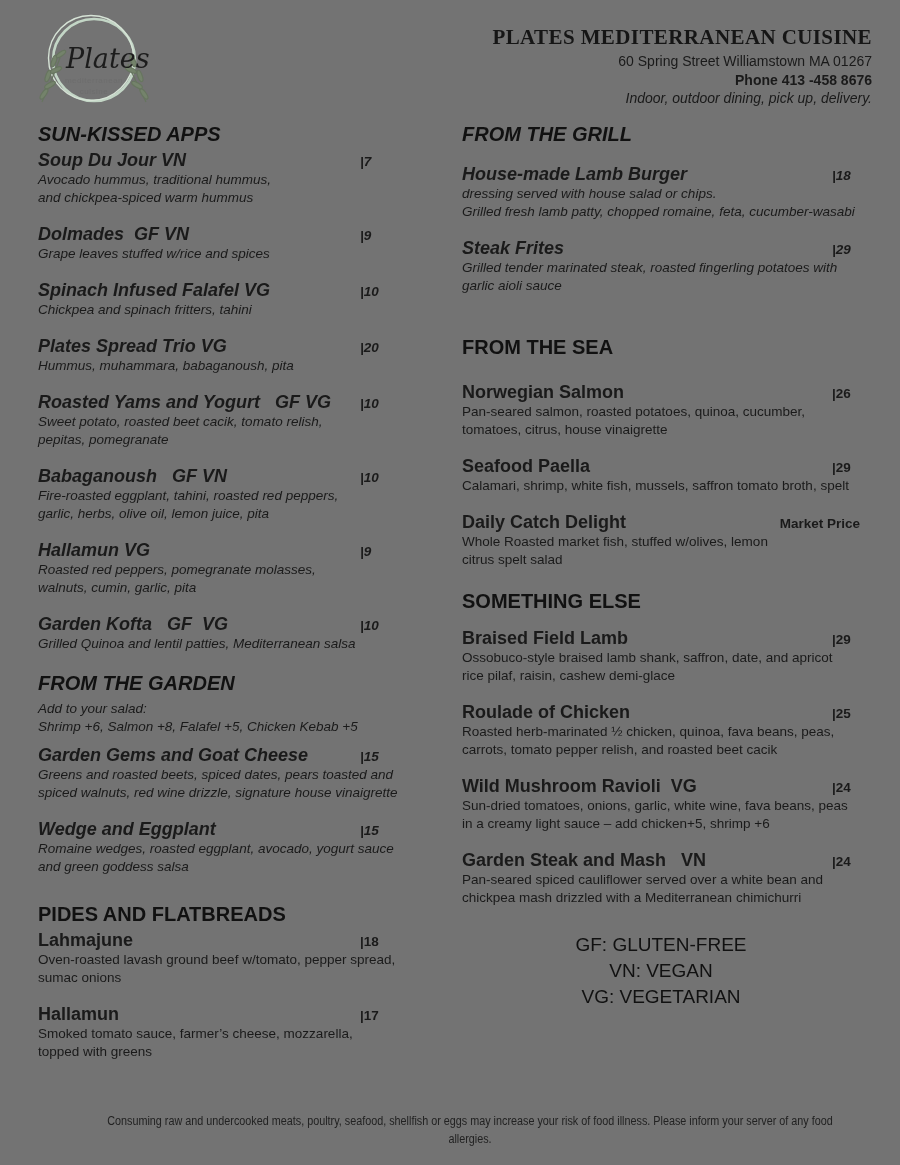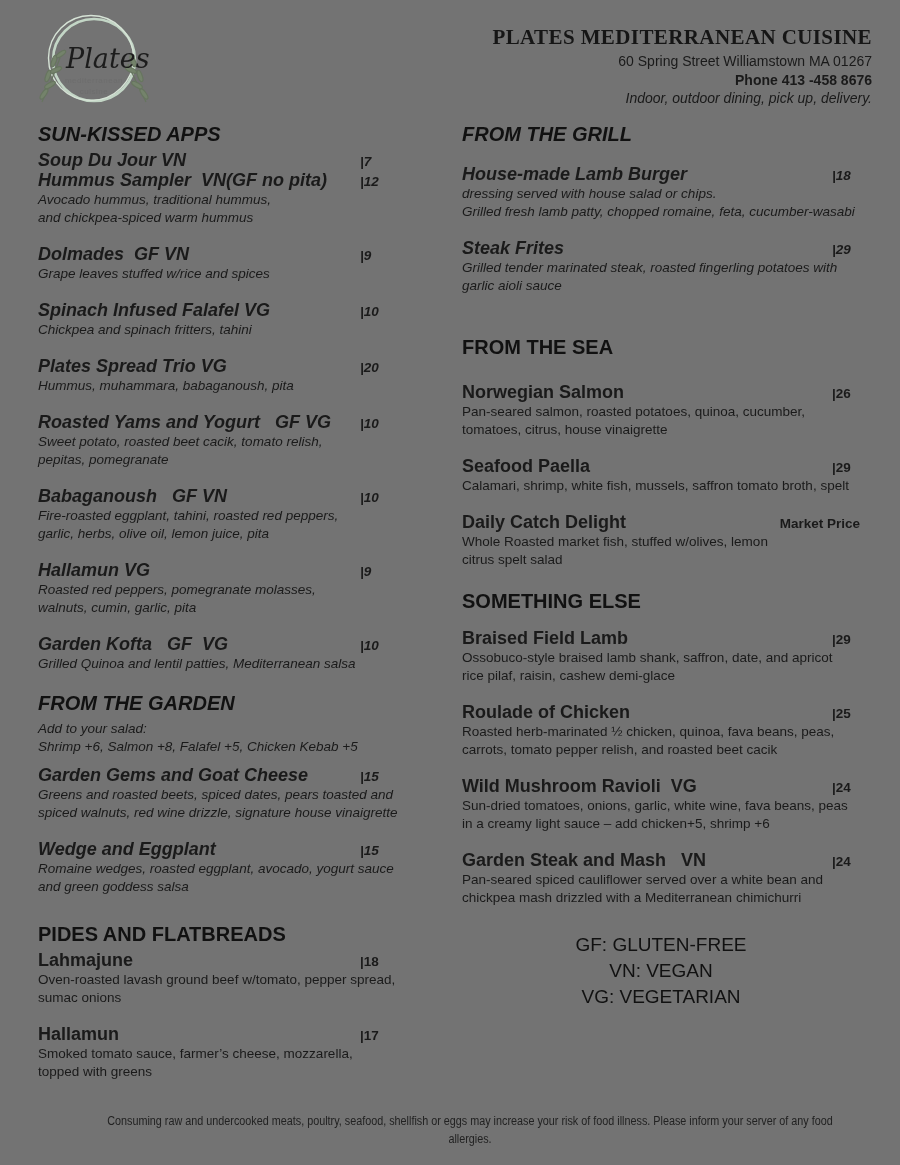--- a/index.html
+++ b/index.html
@@ -89,24 +89,20 @@
   <div class="col col-left">
       <section class="menu-section section-sun-kissed-apps">
         <h2 class="section-title">SUN-KISSED APPS</h2>
         <div class="menu-item">
           <div class="item-row">
             <span class="item-name">Soup Du Jour VN</span>
             <span class="item-price">|7</span>
           </div>
         </div>
         <div class="menu-item tight">
-          <div class="item-row">
-            <span class="item-name">Hummus Sampler  VN(GF no pita)</span>
-            <span class="item-price">|12</span>
-          </div>
           <div class="item-desc">Avocado hummus, traditional hummus,</div>
           <div class="item-desc">and chickpea-spiced warm hummus</div>
         </div>
         <div class="menu-item">
           <div class="item-row">
             <span class="item-name">Dolmades  GF VN</span>
             <span class="item-price">|9</span>
           </div>
           <div class="item-desc">Grape leaves stuffed w/rice and spices</div>
         </div>

